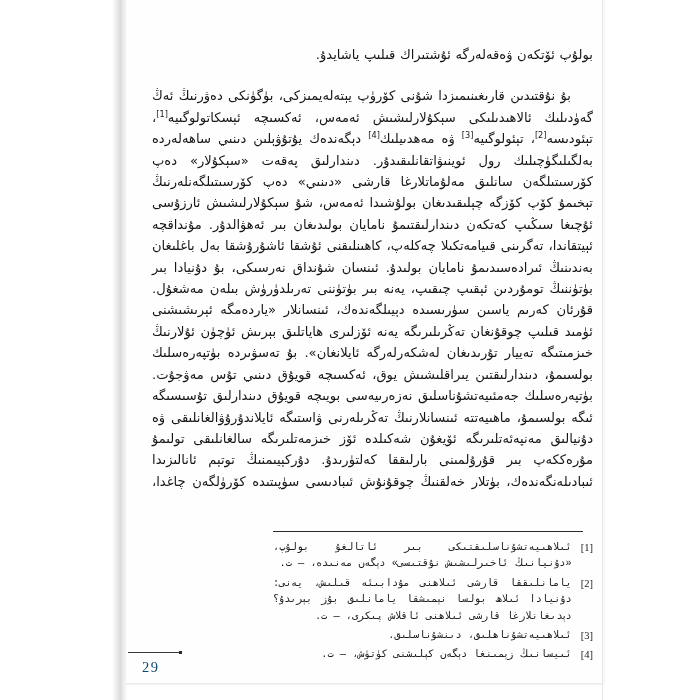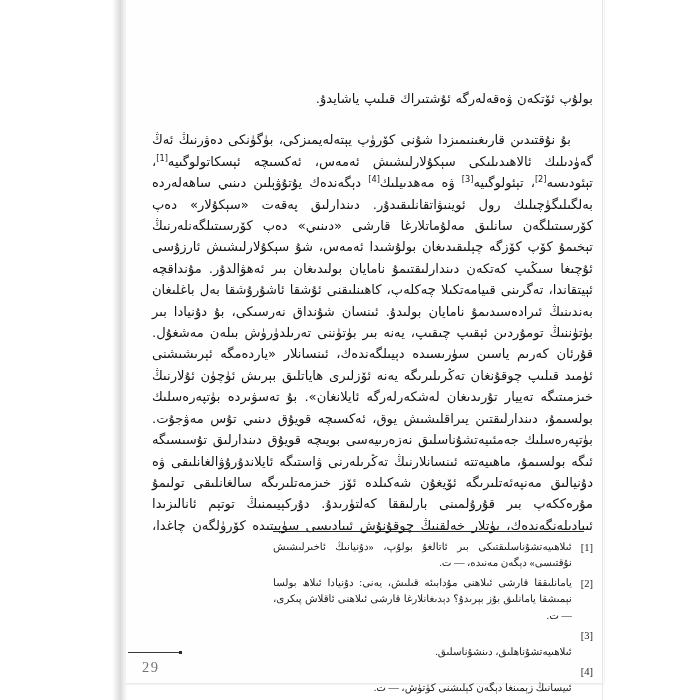--- a/index.html
+++ b/index.html
@@ -99,21 +99,20 @@
   }
 
   .para.indent {
     text-indent: 22px;
   }
 
   
   #para-1 {
     text-align: right;
     text-align-last: right;
-    margin-top: 44px;
   }
 
   sup.fn {
     font-size: 8.2px;
     vertical-align: super;
     line-height: 0;
   }
 
   
   #footnotes {
@@ -152,28 +151,27 @@
   .fn-body {
     flex: 1 1 auto;
     order: 1;
     direction: rtl;
     unicode-bidi: embed;
     text-align: justify;
     text-align-last: right;
     font-size: 10.3px;
     line-height: 16.6px;
     color: #1b1b1b;
-    font-family: Liberation Serif, serif;
+    font-family: Liberation Mono, monospace;
   }
 
   
   .fn-body.short {
     text-align: right;
     text-align-last: right;
-    margin-top: 17px;
   }
 
   
   #folio {
     position: absolute;
     left: 128px;
     top: 652px;
     width: 120px;
   }
 
@@ -192,21 +190,21 @@
     height: 3px;
     background: #2b2b2b;
   }
 
   #folio-number {
     margin-top: 6px;
     margin-left: 14px;
     font-family: "Liberation Serif", serif;
     font-size: 14.5px;
     letter-spacing: 1.6px;
-    color: #737373;
+    color: #0c4a6e;
   }
 </style>
 </head>
 <body>
 
 <div id="scan">
 
   <div id="gutter-shadow"></div>
   <div id="sheet"></div>
   <div id="page-right-edge"></div>

